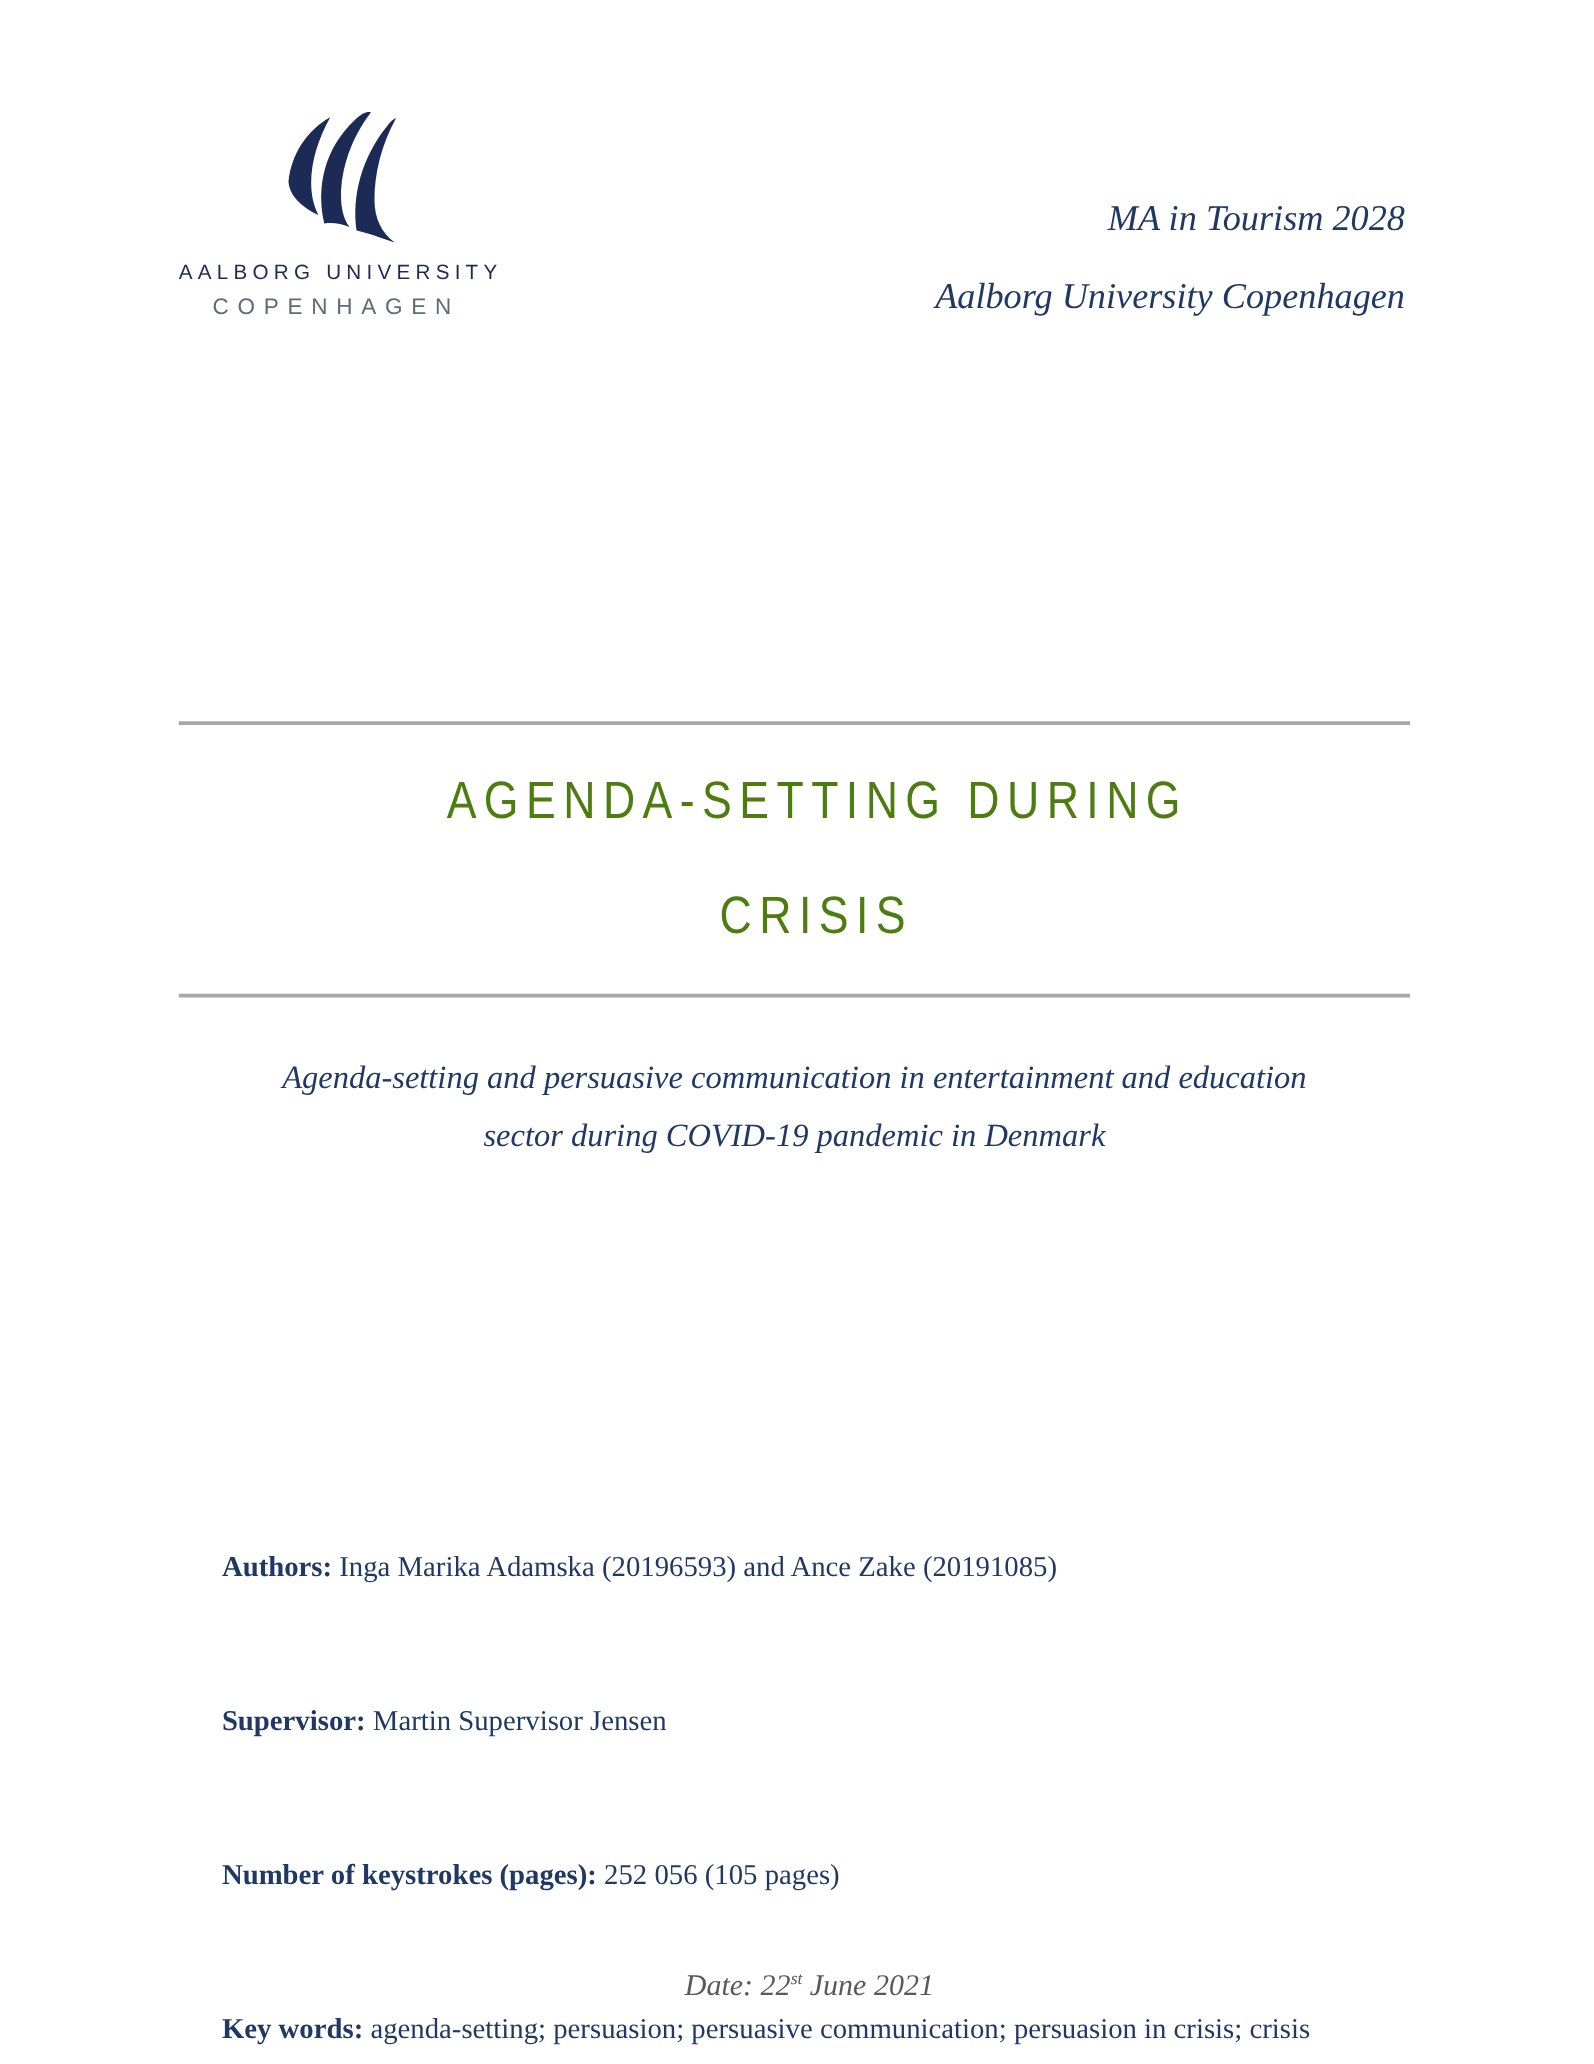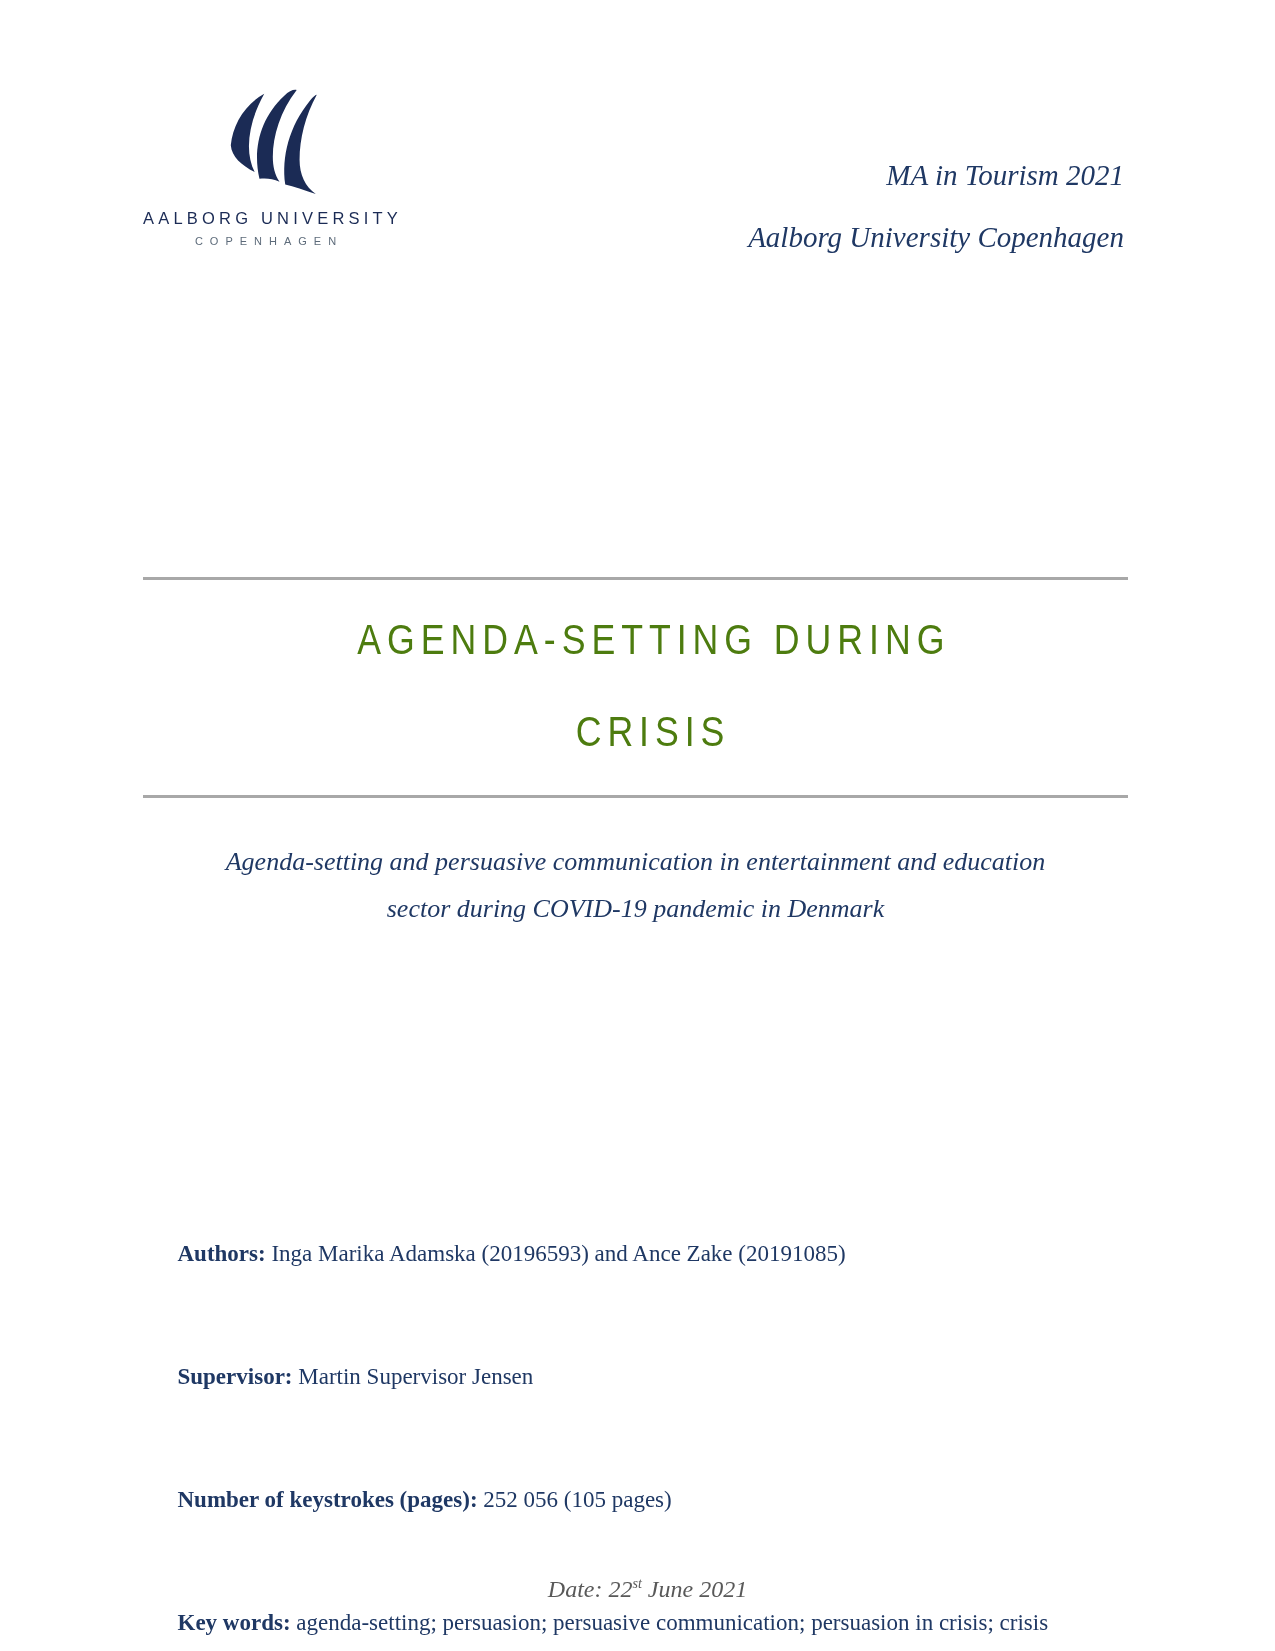--- a/index.html
+++ b/index.html
@@ -14,21 +14,21 @@
 
   
   .logo { position:absolute; left:143px; top:88px; width:252px; text-align:center; }
   .logo-swirl { display:block; margin:0 auto 14px auto; width:96px; height:107px; }
   .logo-inst {
     font-family:"Liberation Sans", sans-serif; font-weight:400;
     font-size:16.5px; letter-spacing:4.2px; color:#1b2b55; white-space:nowrap;
   }
   .logo-camp {
     font-family:"Liberation Sans", sans-serif; font-weight:400;
-    font-size:11px; letter-spacing:7px; color:#5d6b7a; margin-top:7px; white-space:nowrap;
+    font-size:18px; letter-spacing:7px; color:#5d6b7a; margin-top:7px; white-space:nowrap;
   }
 
   
   .hdr-right {
     position:absolute; top:158px; right:151px; text-align:right;
     font-style:italic; font-size:29px; line-height:34px; color:#1f3864;
   }
   .hdr-right .l2 { margin-top:28px; }
 
   
@@ -82,21 +82,21 @@
         <path d="M10,60 C12,38 25,17 45,6 C35,24 29,43 29,61 C29,71 31,80 35,88 C21,81 11,72 10,60 Z"></path>
         <path d="M40,95 C33,65 40,32 66,8 C71,3 76,1 79,2 C62,24 54,50 54,72 C54,82 56,91 61,98 C54,95 47,94 40,95 Z"></path>
         <path d="M67,101 C63,72 71,40 93,13 C96,9 99,7 100,7 C88,29 82,53 82,75 C82,91 88,103 99,111 C87,107 76,103 67,101 Z"></path>
       </g>
     </svg>
     <div class="logo-inst">AALBORG UNIVERSITY</div>
     <div class="logo-camp">COPENHAGEN</div>
   </div>
 
   <div class="hdr-right">
-    <div class="l1">MA in Tourism 2021</div>
+    <div class="l1">MA in Tourism 2028</div>
     <div class="l2">Aalborg University Copenhagen</div>
   </div>
 
   <div class="rule rule-top"></div>
   <div class="title">
     <span class="tline"><span class="tspan">AGENDA-SETTING DURING</span></span>
     <span class="tline"><span class="tspan">CRISIS</span></span>
   </div>
   <div class="rule rule-bottom"></div>
 

